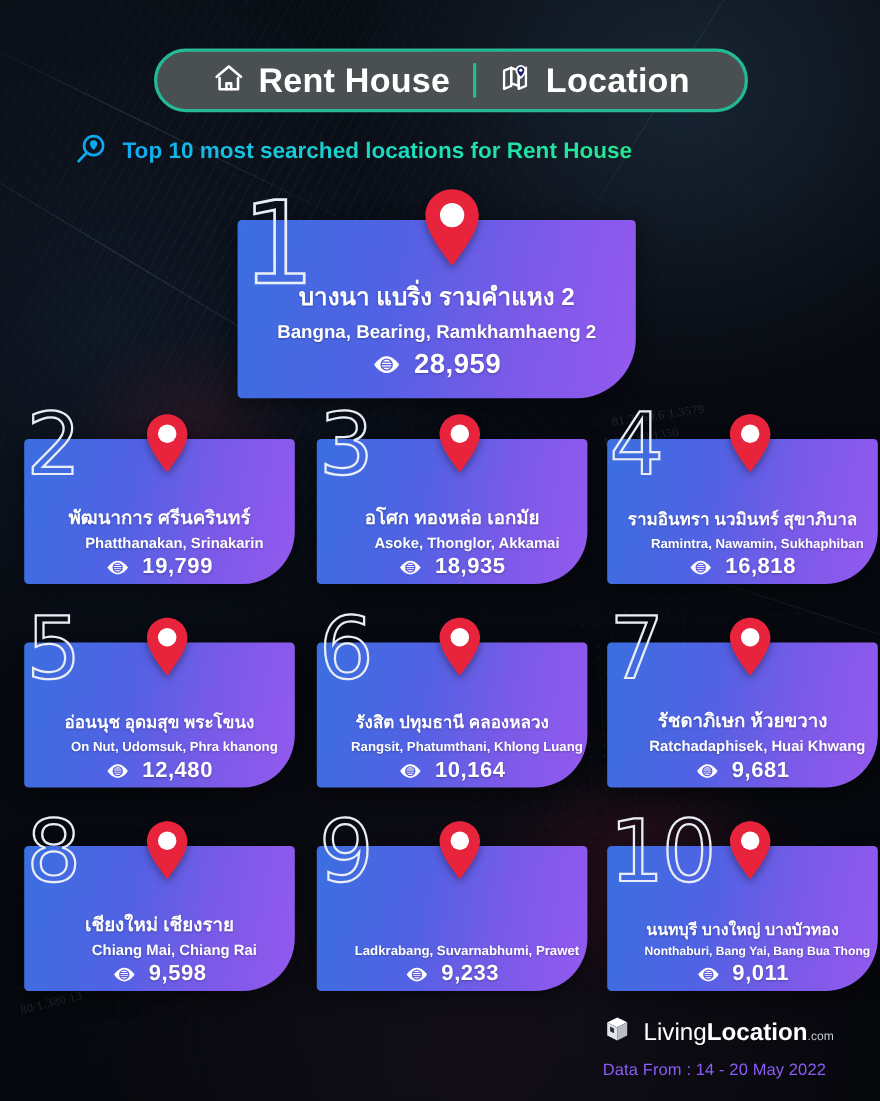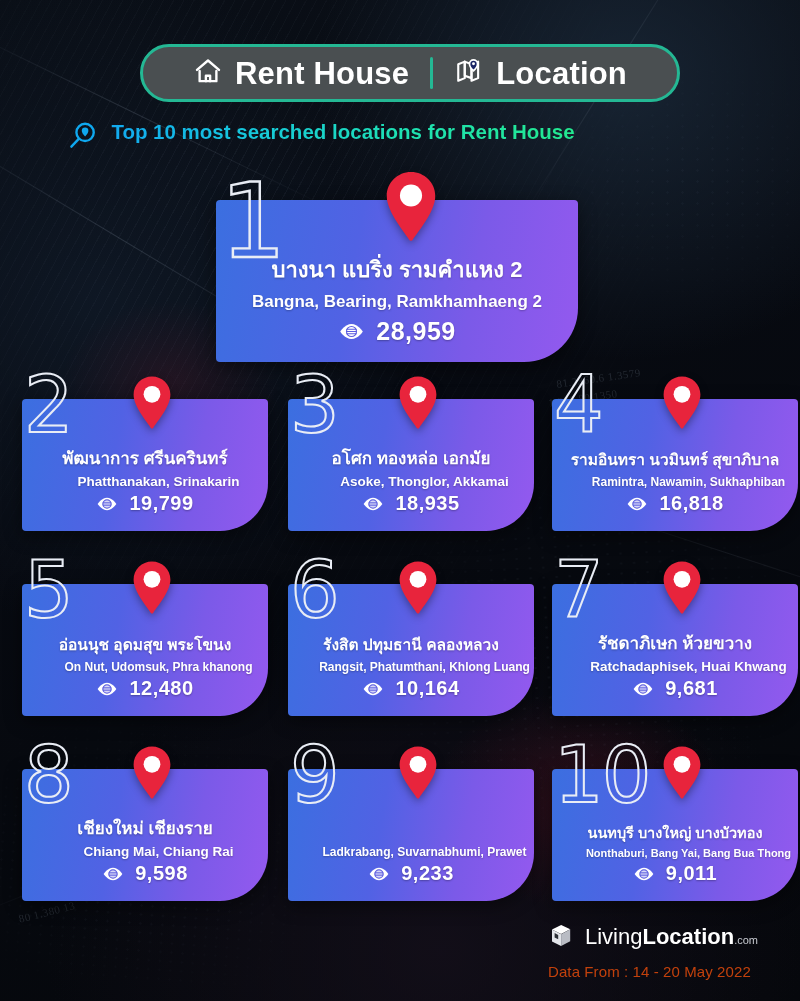--- a/index.html
+++ b/index.html
@@ -88,21 +88,21 @@
     display: flex; align-items: center; justify-content: center; gap: 12px;
   }
   .pill-text {
     color: #ffffff; font-size: 31px; font-weight: bold; letter-spacing: .2px;
     line-height: 1; white-space: nowrap;
   }
   .pill-sep { width: 3px; height: 32px; background: #24b894; border-radius: 2px; margin: 0 9px; }
 
   .subtitle-row {
     position: absolute; left: 0; top: 120px; width: 642px;
-    display: flex; align-items: flex-start; justify-content: center; gap: 13px;
+    display: flex; align-items: center; justify-content: center; gap: 13px;
   }
   .subtitle-text {
     font-size: 20.5px; font-weight: bold; white-space: nowrap;
     background: linear-gradient(90deg, #12a9ef 0%, #16c8dc 30%, #1ee0b4 62%, #23e88f 100%);
     -webkit-background-clip: text; background-clip: text;
     -webkit-text-fill-color: transparent; color: transparent;
   }
 
   
   #cards { position: absolute; top: 0; left: 0; width: 800px; height: 1001px; }
@@ -147,21 +147,21 @@
   .card.r1 .rank { left:  4px; top: -22px; font-size: 104px; -webkit-text-stroke-width: 2.4px; }
   .card.r1 .pin  { left: 166px; top: -30px; }
   .card.r1 .card-inner { padding-bottom: 16px; gap: 5px; }
   .card.r1 .th  { font-size: 22px; }
   .card.r1 .en  { font-size: 17px; }
   .card.r1 .cnt { font-size: 25px; }
 
   .card.rN { width:246px; height:132px; }
   .card.rN .rank { left: 2px; top: -26px; font-size: 78px; }
   .card.rN .pin  { left: 108px; top: -24px; }
-  .card.rN .card-inner { padding-bottom: 16px; gap: 3px; }
+  .card.rN .card-inner { padding-bottom: 4px; gap: 3px; }
   .card.rN .th  { font-size: 17px; }
   .card.rN .en  { font-size: 13.5px; margin-left: 27px; }
   .card.rN .cnt { font-size: 20px; }
 
   .card.c1 { left: 22px; }
   .card.c2 { left: 288px; }
   .card.c3 { left: 552px; }
   .card.row2 { top: 399px; }
   .card.row3 { top: 584px; }
   .card.row4 { top: 769px; }
@@ -172,21 +172,21 @@
   .card[data-sz="xs"] .th { font-size: 14.5px; }
   .card[data-sz="xs"] .en { font-size: 11px; }
 
   
   #footer { position: absolute; left: 548px; top: 920px; width: 240px; }
   .logo-row { display:flex; align-items:center; gap: 9px; }
   .logo-txt { color:#fff; font-size: 22px; line-height:1; white-space:nowrap; }
   .logo-txt .lt-light { font-weight: normal; }
   .logo-txt .lt-bold  { font-weight: bold; }
   .logo-txt .lt-dom   { font-size: 11px; font-weight: normal; color:#c9ccd2; }
-  .date-txt { color:#c2410c; font-size: 15px; margin-top: 9px; white-space:nowrap; letter-spacing:.1px; }
+  .date-txt { color:#8b5cf6; font-size: 15px; margin-top: 9px; white-space:nowrap; letter-spacing:.1px; }
 </style>
 </head>
 <body>
 
 <div id="bg-root">
   <div class="bg-layer hatch"></div>
   <div class="bg-layer dots-a"></div>
   <div class="bg-layer dots-b"></div>
   <div class="bg-layer dots-c"></div>
   <div class="streak s1"></div>

